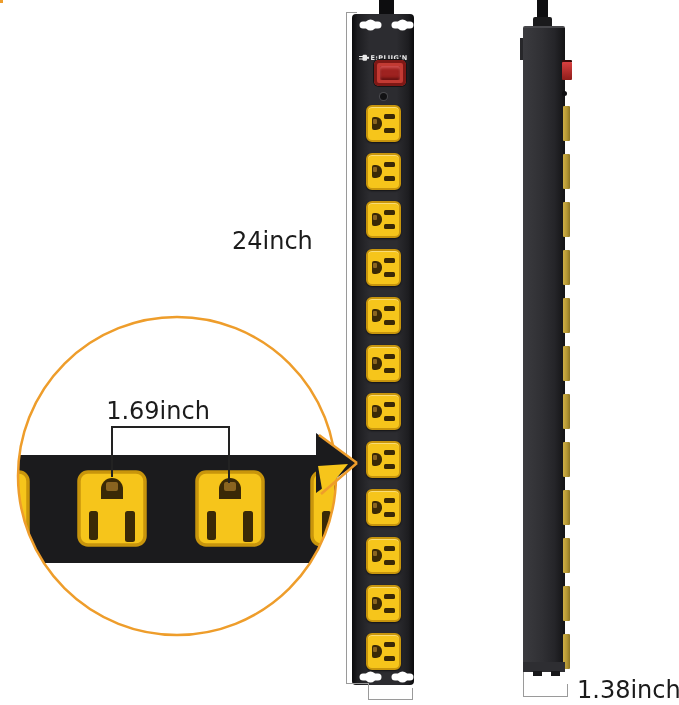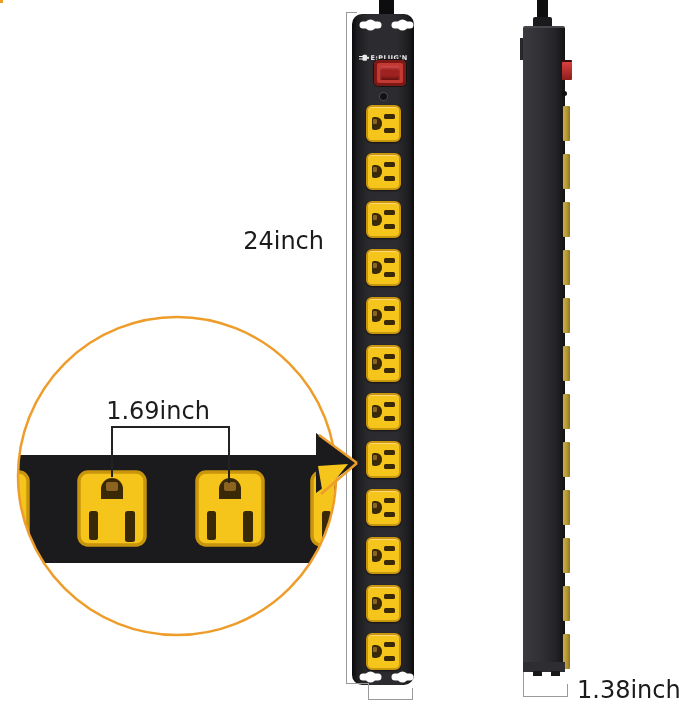--- a/index.html
+++ b/index.html
@@ -10,21 +10,21 @@
   .abs{position:absolute;}
   .dim-line{position:absolute;background:var(--dim-line-gray,#9a9a9a);}
   .dim-label{
     position:absolute;font-size:24px;line-height:1.1;color:var(--text-dark,#1b1b1b);
     white-space:nowrap;letter-spacing:0px;
   }
 
   
   #front-strip{position:absolute;left:352px;top:14px;width:62px;height:671px;
     background:linear-gradient(90deg,#0a0a0c 0%,#1d1d20 9%,#2c2c30 28%,#2c2c30 72%,#1d1d20 91%,#0a0a0c 100%);
-    border-radius:10px;}
+    border-radius:4px;}
   #front-cord{position:absolute;left:379px;top:0;width:15px;height:22px;background:#0d0d0f;}
   #front-relief{position:absolute;left:374px;top:20px;width:26px;height:26px;background:#131315;
     clip-path:polygon(30% 0,70% 0,100% 100%,0 100%);}
   .keyholes{position:absolute;left:0;width:62px;height:18px;}
   #brand-logo{position:absolute;left:0;top:38px;width:62px;height:12px;display:flex;
     align-items:center;justify-content:center;gap:2px;}
   #brand-logo-text{color:#e9e9e9;font-size:6.5px;font-weight:bold;letter-spacing:.4px;line-height:1;}
   #front-switch{position:absolute;left:22px;top:46px;width:32px;height:26px;border-radius:5px;
     background:var(--switch-red,#c23a33);box-shadow:inset 0 0 0 3px #7e1815,0 0 0 1px #141416;}
   #front-switch .rocker{position:absolute;left:6px;top:6px;right:6px;bottom:6px;border-radius:2px;
@@ -217,21 +217,21 @@
         <div class="s-tab" style="top: 634px;"></div>
       </div>
     <div id="side-bottom-cap"></div>
     <div class="s-foot" style="left:13px"></div>
     <div class="s-foot" style="left:31px"></div>
   </div>
 
   <div class="dim-line" style="left:346px;top:12px;width:11px;height:1px"></div>
   <div class="dim-line" style="left:346px;top:12px;width:1px;height:672px"></div>
   <div class="dim-line" style="left:346px;top:683px;width:23px;height:1px"></div>
-  <div class="dim-label" style="left:232px;top:228px;width:92px;text-align:right">24inch</div>
+  <div class="dim-label" style="left:232px;top:228px;width:92px;">24inch</div>
 
   <div class="dim-line" style="left:368px;top:683px;width:1px;height:17px"></div>
   <div class="dim-line" style="left:368px;top:699px;width:45px;height:1px"></div>
   <div class="dim-line" style="left:412px;top:688px;width:1px;height:12px"></div>
 
   <div class="dim-line" style="left:523px;top:672px;width:1px;height:25px"></div>
   <div class="dim-line" style="left:523px;top:696px;width:45px;height:1px"></div>
   <div class="dim-line" style="left:567px;top:684px;width:1px;height:13px"></div>
   <div class="dim-label" style="left:577px;top:677px">1.38inch</div>
 

